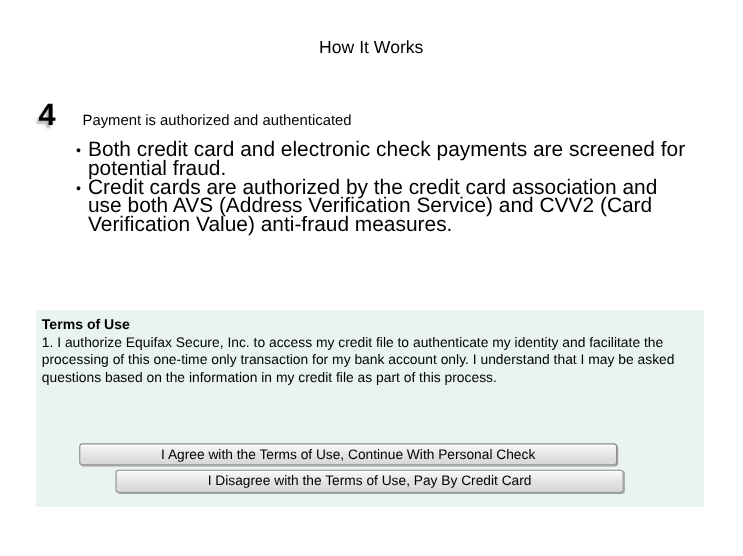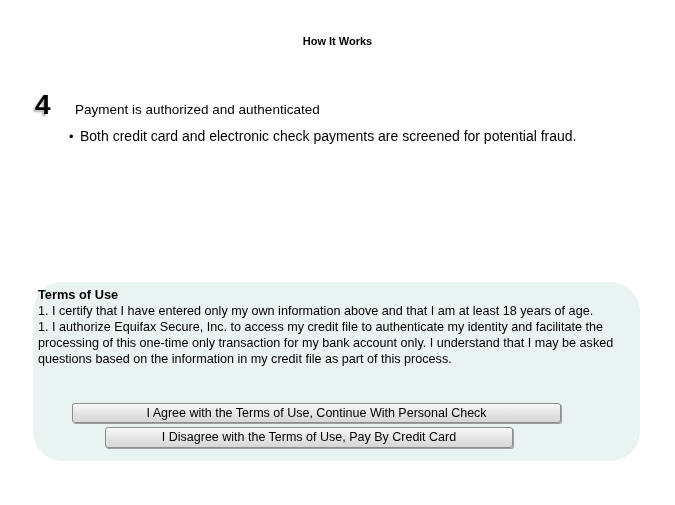--- a/index.html
+++ b/index.html
@@ -8,22 +8,22 @@
     background: #ffffff;
     font-family: "Liberation Sans", sans-serif;
     color: #000000;
   }
   body { position: relative; overflow: hidden; }
 
   .page-title {
     position: absolute;
     top: 35px; left: 0; width: 675px;
     text-align: center;
-    font-size: 11px;
-    font-weight: bold;
+    font-size: 16px;
+    font-weight: normal;
   }
 
   .step-number {
     position: absolute;
     left: 35px; top: 91px;
     font-size: 28px;
     font-weight: bold;
     line-height: 1;
     text-shadow: -2px 2px 2px #b4b4b4;
   }
@@ -37,38 +37,37 @@
   }
 
   .bullet-list {
     position: absolute;
     left: 80px; top: 128px;
     width: 548px;
     list-style: none;
   }
   .bullet-list li {
     position: relative;
-    font-size: 14px;
+    font-size: 19px;
     line-height: 17px;
   }
   .bullet-list li::before {
     content: "\2022";
     position: absolute;
     left: -11px;
     top: 0;
     font-size: 13px;
   }
 
   .terms-panel {
     position: absolute;
     left: 33px; top: 282px;
     width: 607px; height: 179px;
     background: #e9f3f1;
     padding: 5px 5px 0 5px;
-    border-radius: 30px;
   }
   .terms-heading {
     font-size: 12.8px;
     font-weight: bold;
     line-height: 16px;
   }
   .terms-clause {
     font-size: 12.6px;
     line-height: 16px;
   }
@@ -86,37 +85,37 @@
     box-shadow: 1px 1px 0 #9e9e9e, inset 0 1px 0 #ffffff;
     cursor: pointer;
     line-height: 17px;
   }
   .btn-agree {
     left: 72px; top: 403px;
     width: 489px; height: 20px;
   }
   .btn-disagree {
     left: 105px; top: 427px;
-    width: 408px; height: 21px;
+    width: 462px; height: 21px;
   }
 </style>
 </head>
 <body>
 
 <div class="page-title">How It Works</div>
 
 <div class="step-number">4</div>
 
 <div class="step-heading">Payment is authorized and authenticated</div>
 
 <ul class="bullet-list">
   <li>Both credit card and electronic check payments are screened for potential fraud.</li>
+  <li>Credit cards are authorized by the credit card association and use both AVS (Address Verification Service) and CVV2 (Card Verification Value) anti-fraud measures.</li>
 </ul>
 
 <div class="terms-panel">
   <div class="terms-heading">Terms of Use</div>
-  <div class="terms-clause">1. I certify that I have entered only my own information above and that I am at least 18 years of age.</div>
   <div class="terms-clause">1. I authorize Equifax Secure, Inc. to access my credit file to authenticate my identity and facilitate the processing of this one-time only transaction for my bank account only. I understand that I may be asked questions based on the information in my credit file as part of this process.</div>
 </div>
 
 <button class="btn btn-agree">I Agree with the Terms of Use, Continue With Personal Check</button>
 
 <button class="btn btn-disagree">I Disagree with the Terms of Use, Pay By Credit Card</button>
 
 </body></html>

